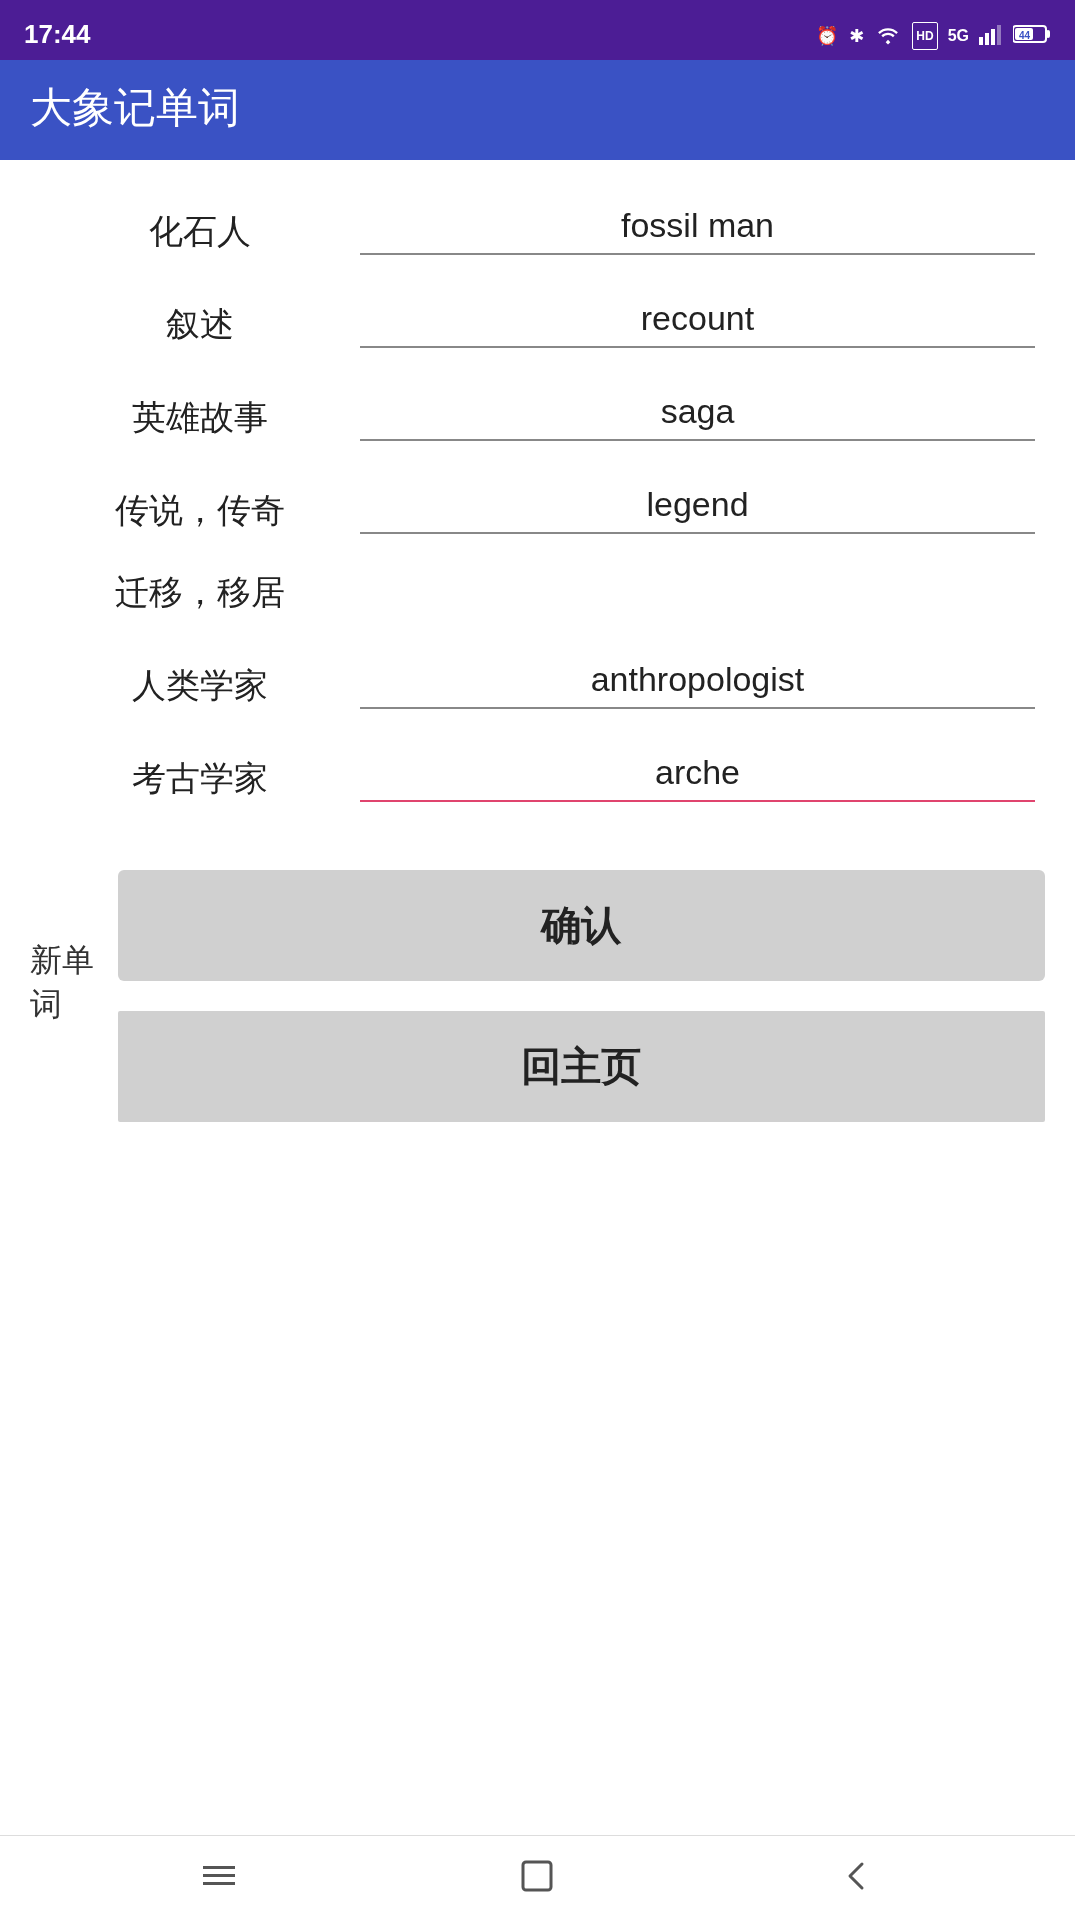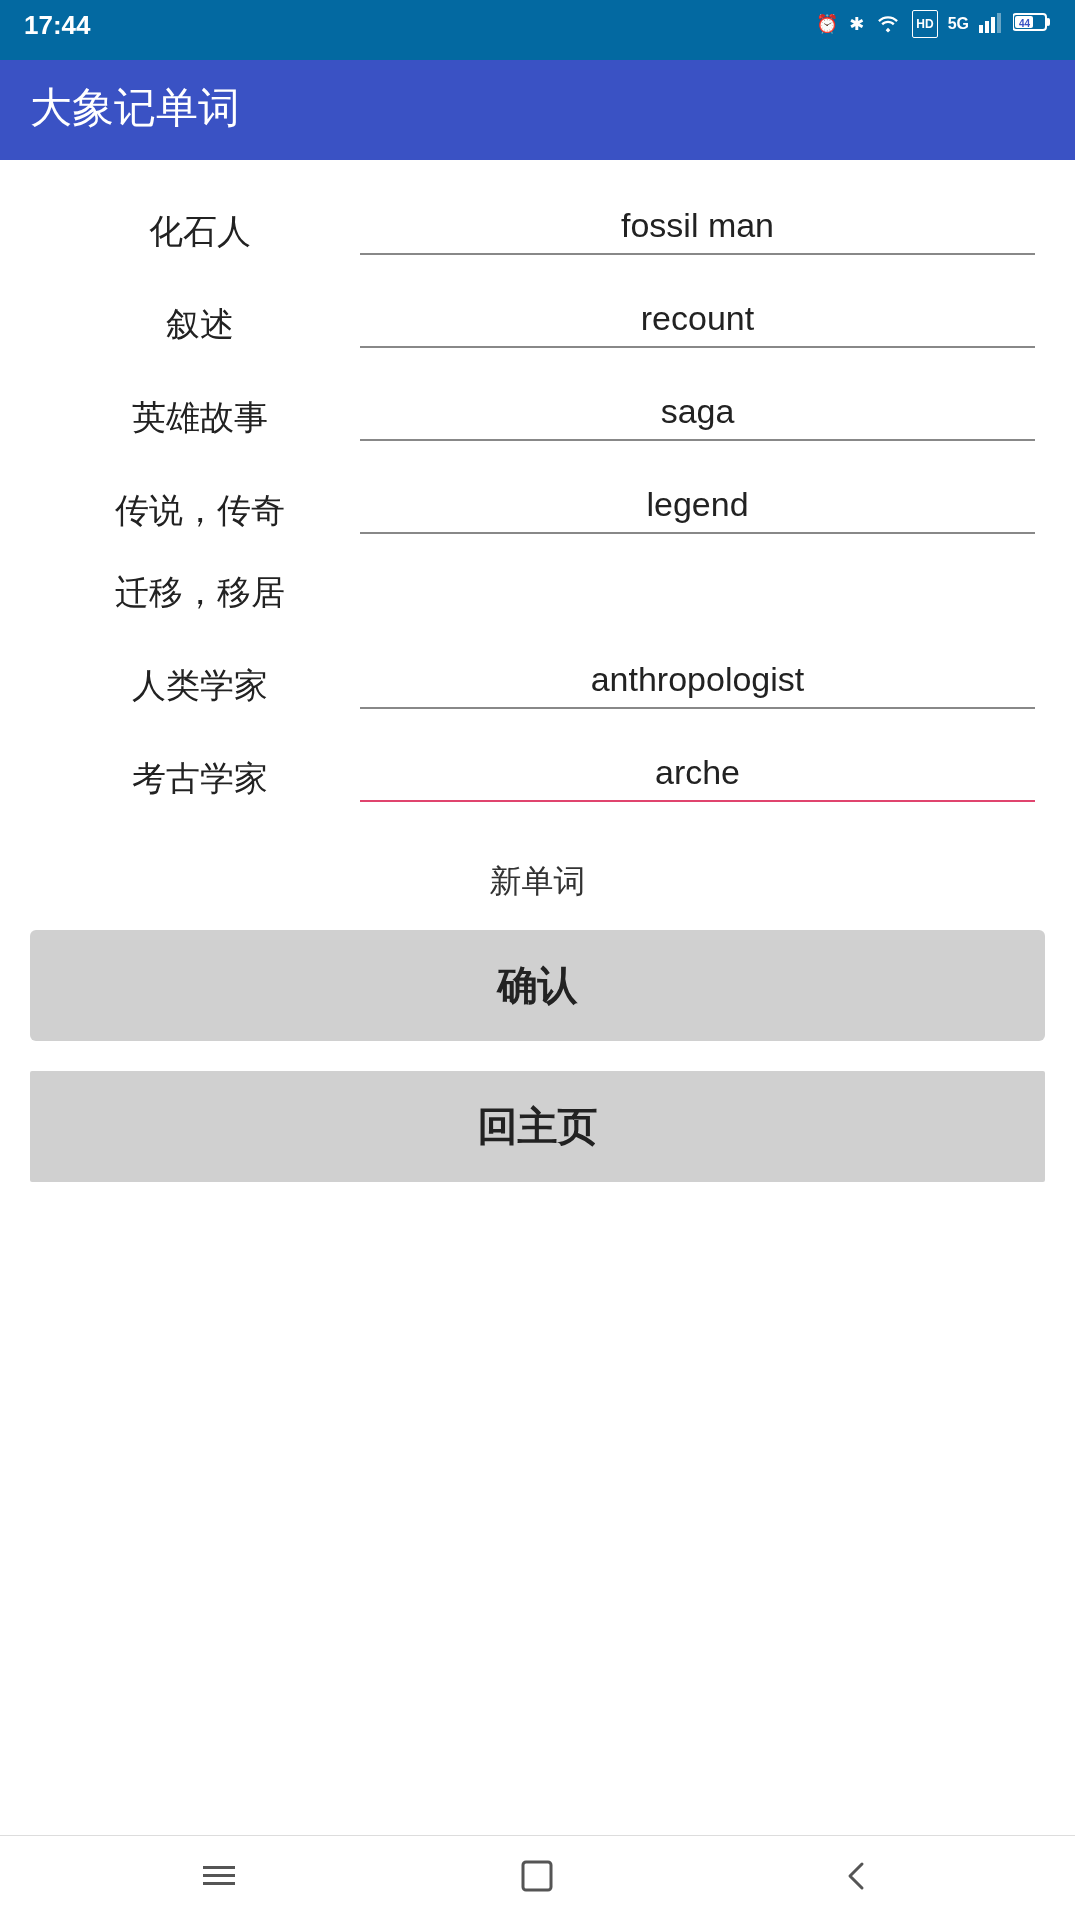--- a/index.html
+++ b/index.html
@@ -13,25 +13,25 @@
       width: 1075px;
       min-height: 1915px;
       background: #f0f0f0;
       font-family: 'Arial', sans-serif;
       display: flex;
       flex-direction: column;
     }
 
     
     .status-bar {
-      background: #0369a1;
+      background: #4c1d95;
       color: white;
       display: flex;
       justify-content: space-between;
-      align-items: flex-start;
+      align-items: flex-end;
       padding: 10px 24px;
       height: 60px;
     }
 
     .status-time {
       font-size: 26px;
       font-weight: bold;
     }
 
     .status-icons {
@@ -100,21 +100,21 @@
     }
 
     .vocab-input.active {
       border-bottom: 2px solid #e0446e;
       color: #222;
     }
 
     
     .new-word-section {
       display: flex;
-      flex-direction: column;
+      flex-direction: row;
       align-items: center;
       margin-top: 40px;
       gap: 0;
     }
 
     .new-word-label {
       font-size: 32px;
       color: #333;
       margin-bottom: 16px;
     }

